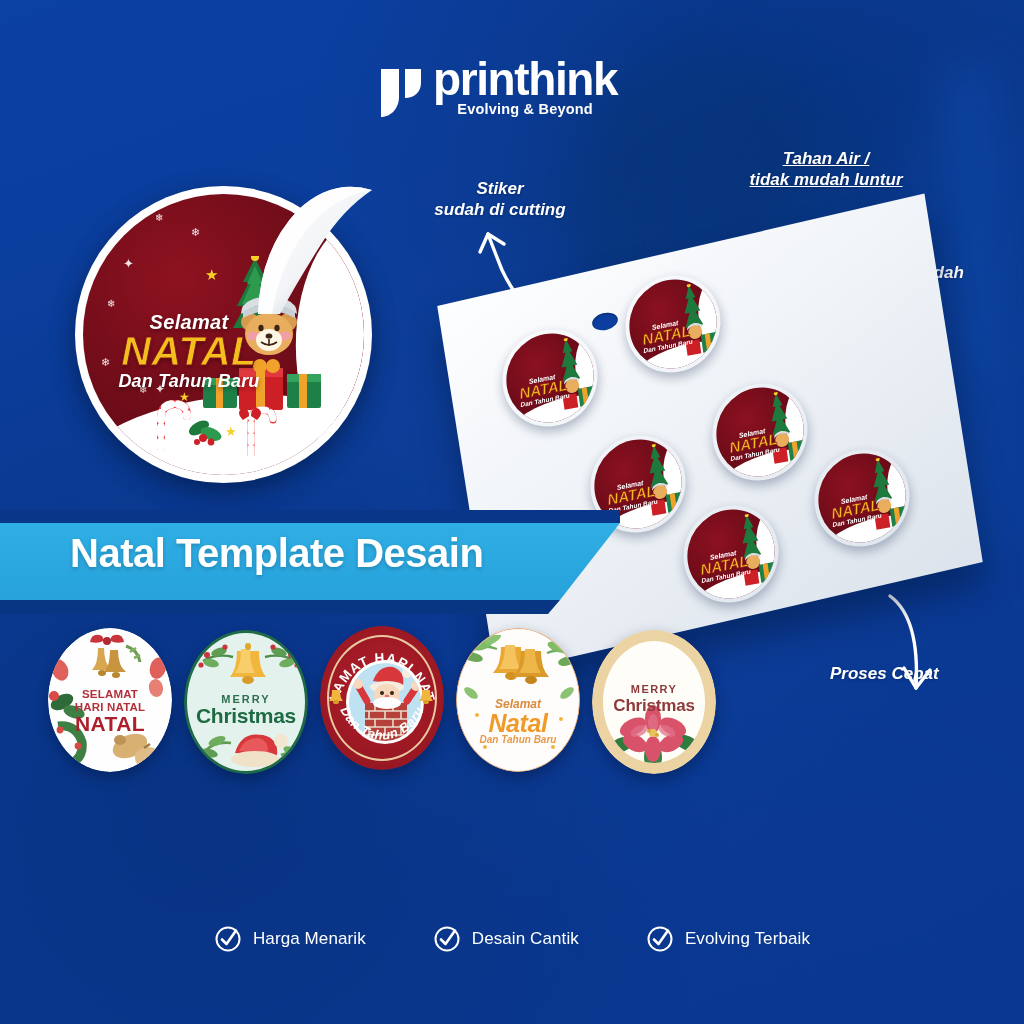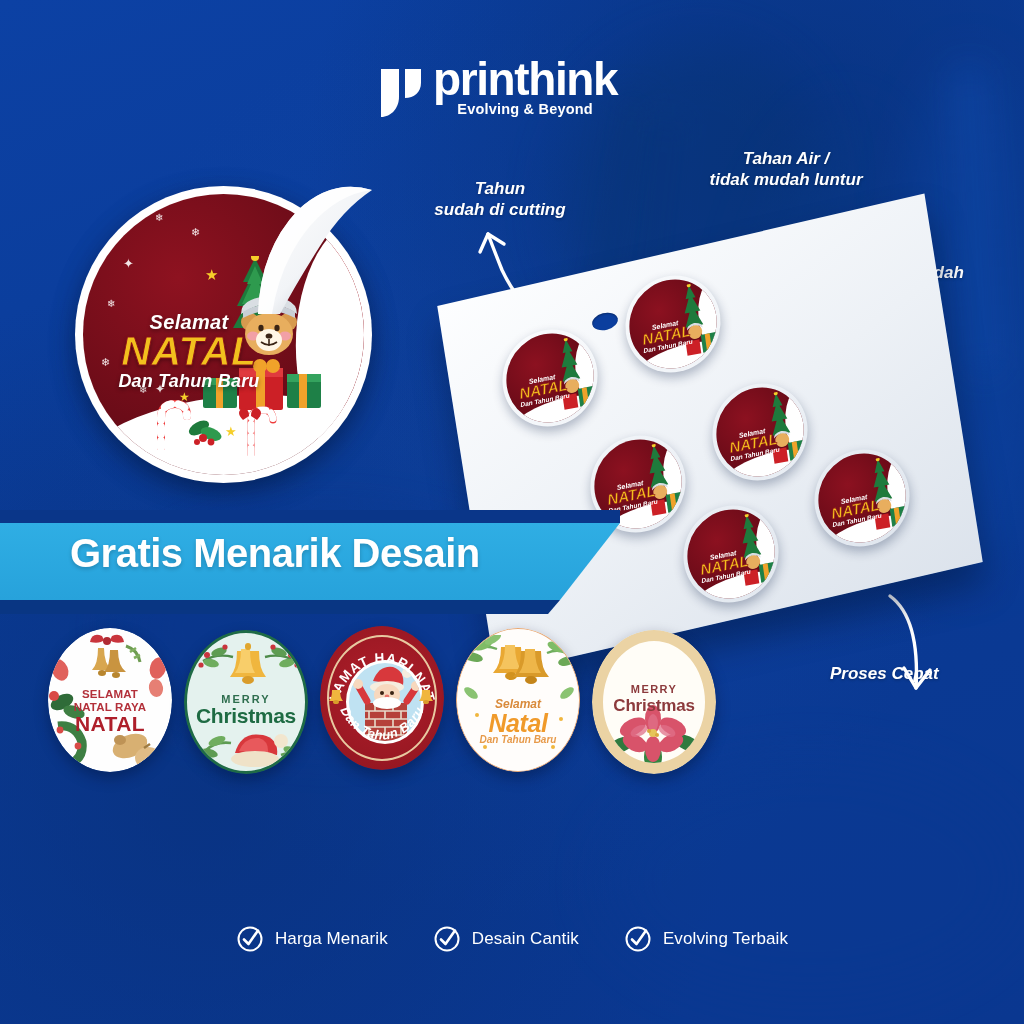--- a/index.html
+++ b/index.html
@@ -35,21 +35,21 @@
   .logo-mark{width:44px;height:52px;position:relative;flex:0 0 auto;}
   .logo-text-wrap{position:relative;padding-bottom:2px;}
   .logo-word{font-size:46px;font-weight:700;color:#fff;letter-spacing:-1.4px;line-height:.92;}
   .logo-tag{font-size:14.5px;font-weight:700;color:#fff;letter-spacing:.2px;text-align:center;margin-top:1px;}
 
   
   .callout{position:absolute;color:#fff;font-style:italic;font-weight:700;
            font-size:17px;line-height:1.25;text-align:center;white-space:pre-line;
            text-shadow:0 1px 3px rgba(0,0,0,.28);}
   .c-cut{left:415px;top:178px;width:170px;}
-  .c-air{left:686px;top:148px;width:200px;}
+  .c-air{left:726px;top:148px;width:200px;text-decoration:underline;}
   .c-sobek{left:836px;top:262px;width:152px;}
   .c-cepat{left:830px;top:663px;width:150px;text-align:left;}
 
   .arrow{position:absolute;overflow:visible;}
   .a-cut{left:462px;top:222px;width:90px;height:105px;}
   .a-air{left:760px;top:222px;width:90px;height:120px;}
   .a-sobek{left:870px;top:300px;width:70px;height:110px;}
   .a-cepat{left:880px;top:592px;width:70px;height:105px;}
   .arrow path{fill:none;stroke:#fff;stroke-width:3.4;stroke-linecap:round;stroke-linejoin:round;}
 
@@ -141,21 +141,21 @@
                background:#BFE2F2;border:3px solid #fff;overflow:hidden;}
   .arc-txt{position:absolute;width:124px;height:144px;left:0;top:0;z-index:8;}
 
   
   .title{position:absolute;left:0;top:800px;width:1024px;text-align:center;z-index:15;
          font-size:66px;font-weight:800;color:#fff;letter-spacing:-.5px;
          text-shadow:0 3px 10px rgba(2,16,46,.35);}
 
   
   .feats{position:absolute;left:0;top:925px;width:1024px;display:flex;justify-content:center;
-         align-items:center;gap:45px;z-index:15;}
+         align-items:center;gap:67px;z-index:15;}
   .feat{display:flex;align-items:center;gap:11px;}
   .feat-ico{width:28px;height:28px;flex:0 0 auto;}
   .feat-lbl{color:#fff;font-size:17px;font-weight:400;letter-spacing:.1px;}
 </style>
 </head>
 <body>
 
 <div class="stage">
 
   <div class="bg-base"></div>
@@ -395,21 +395,21 @@
             <rect x="18" y="14" width="16" height="18" fill="#1E8047"></rect>
             <rect x="22" y="14" width="5" height="18" fill="#F0A22A"></rect>
           </svg>
           <div class="t1">Selamat</div>
           <div class="t2">NATAL</div>
           <div class="t3">Dan Tahun Baru</div>
         </div>
       </div>
   </div>
 
-  <div class="callout c-cut">Tahun
+  <div class="callout c-cut">Stiker
 sudah di cutting</div>
   <svg class="arrow a-cut" viewBox="0 0 90 105">
     <path d="M84 98 Q58 86 40 48 Q32 28 26 12"></path>
     <path d="M26 12 L18 30 M26 12 L42 22"></path>
   </svg>
 
   <div class="callout c-air">Tahan Air /
 tidak mudah luntur</div>
   <svg class="arrow a-air" viewBox="0 0 90 120">
     <path d="M26 114 Q12 78 30 44 Q42 22 52 8"></path>
@@ -425,21 +425,21 @@
 
   <div class="callout c-cepat">Proses Cepat</div>
   <svg class="arrow a-cepat" viewBox="0 0 70 105">
     <path d="M10 4 Q40 26 36 96"></path>
     <path d="M36 96 L24 76 M36 96 L50 78"></path>
   </svg>
 
   <div class="ribbon-shade-top"></div>
   <div class="ribbon"></div>
   <div class="ribbon-shade-bot"></div>
-  <div class="ribbon-txt">Gratis Menarik Desain</div>
+  <div class="ribbon-txt">Natal Template Desain</div>
 
   <div class="row">
 
     <div class="chip chip1" style="left:0px;top:4px;">
       <div class="inner">
         <svg style="position:absolute;left:30px;top:4px;width:64px;height:48px;" viewBox="0 0 64 48">
           <path d="M24 4 Q14 0 12 10 Q22 12 26 8 Z" fill="#C9353D"></path>
           <path d="M34 4 Q44 0 46 10 Q36 12 32 8 Z" fill="#C9353D"></path>
           <circle cx="29" cy="9" r="4" fill="#B02A33"></circle>
           <path d="M20 16 Q20 32 14 38 L34 38 Q26 32 26 16 Z" fill="#D8A64F"></path>
@@ -465,21 +465,21 @@
           <path d="M40 24 L46 20" stroke="#9E7B42" stroke-width="2.4"></path>
         </svg>
         <svg style="position:absolute;left:0px;top:28px;width:26px;height:34px;" viewBox="0 0 26 34">
           <ellipse cx="12" cy="14" rx="8" ry="11" fill="#E0615C" transform="rotate(-22 12 14)"></ellipse>
         </svg>
         <svg style="position:absolute;left:96px;top:26px;width:26px;height:44px;" viewBox="0 0 26 44">
           <ellipse cx="14" cy="14" rx="8" ry="11" fill="#E0615C" transform="rotate(18 14 14)"></ellipse>
           <ellipse cx="12" cy="34" rx="7" ry="9" fill="#E67F74" transform="rotate(-10 12 34)"></ellipse>
         </svg>
         <div class="lbl l1">SELAMAT</div>
-        <div class="lbl l2">NATAL RAYA</div>
+        <div class="lbl l2">HARI NATAL</div>
         <div class="lbl l3">NATAL</div>
       </div>
     </div>
 
     <div class="chip chip2" style="left:136px;top:6px;">
       <div class="inner">
         <svg style="position:absolute;left:8px;top:8px;width:108px;height:50px;" viewBox="0 0 108 50">
           <path d="M42 10 Q42 28 35 36 L71 36 Q64 28 64 10 Z" fill="#F0B63E"></path>
           <path d="M46 8 Q46 24 40 32 L60 32 Q55 24 55 8 Z" fill="#F8CE6A"></path>
           <ellipse cx="53" cy="39" rx="6" ry="4" fill="#D99C2A"></ellipse>

